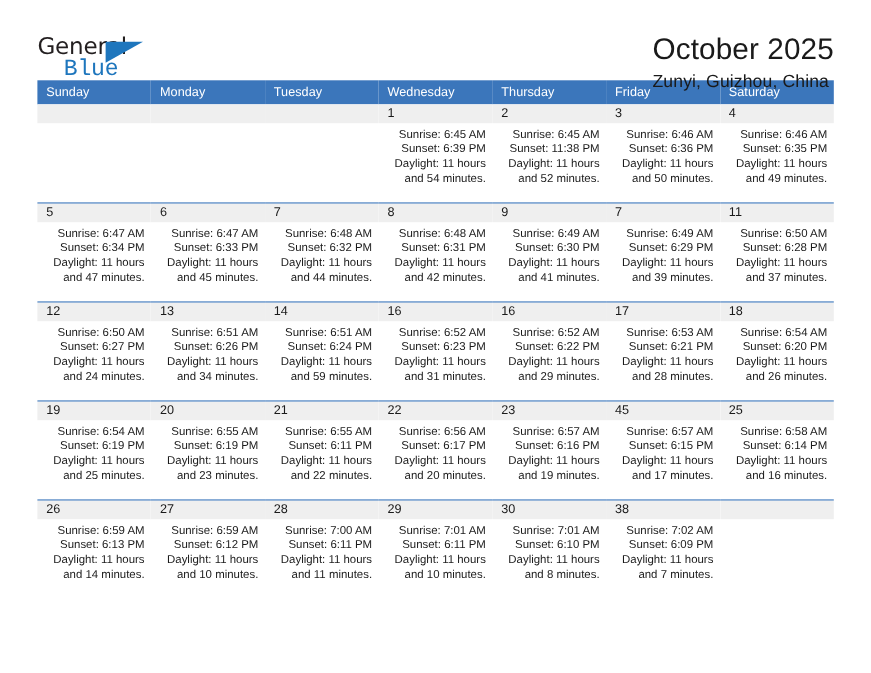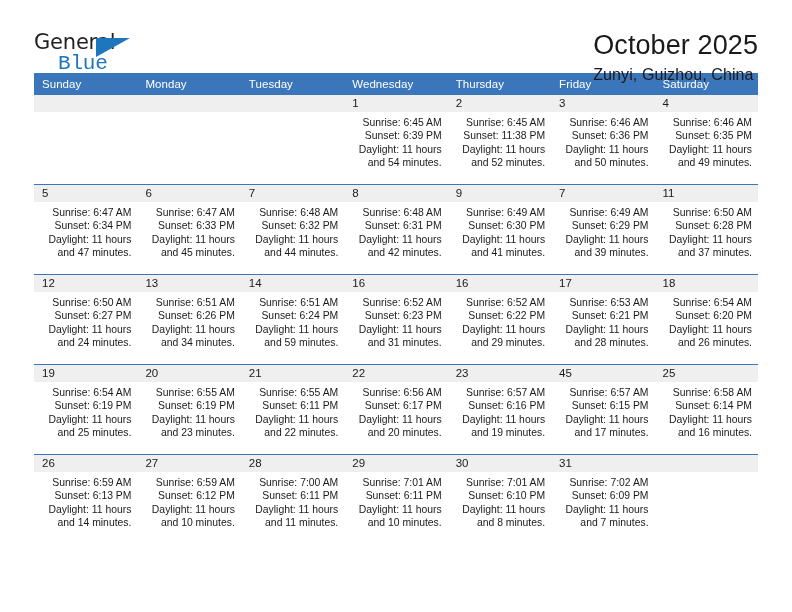--- a/index.html
+++ b/index.html
@@ -452,21 +452,21 @@
           <td class="">
             <div class="daynum-band">30</div>
             <div class="cell-body">
               <div>Sunrise: 7:01 AM</div>
               <div>Sunset: 6:10 PM</div>
               <div>Daylight: 11 hours</div>
               <div>and 8 minutes.</div>
             </div>
           </td>
           <td class="">
-            <div class="daynum-band">31</div>
+            <div class="daynum-band">38</div>
             <div class="cell-body">
               <div>Sunrise: 7:02 AM</div>
               <div>Sunset: 6:09 PM</div>
               <div>Daylight: 11 hours</div>
               <div>and 7 minutes.</div>
             </div>
           </td>
           <td class="empty">
             <div class="daynum-band"></div>
           </td>

